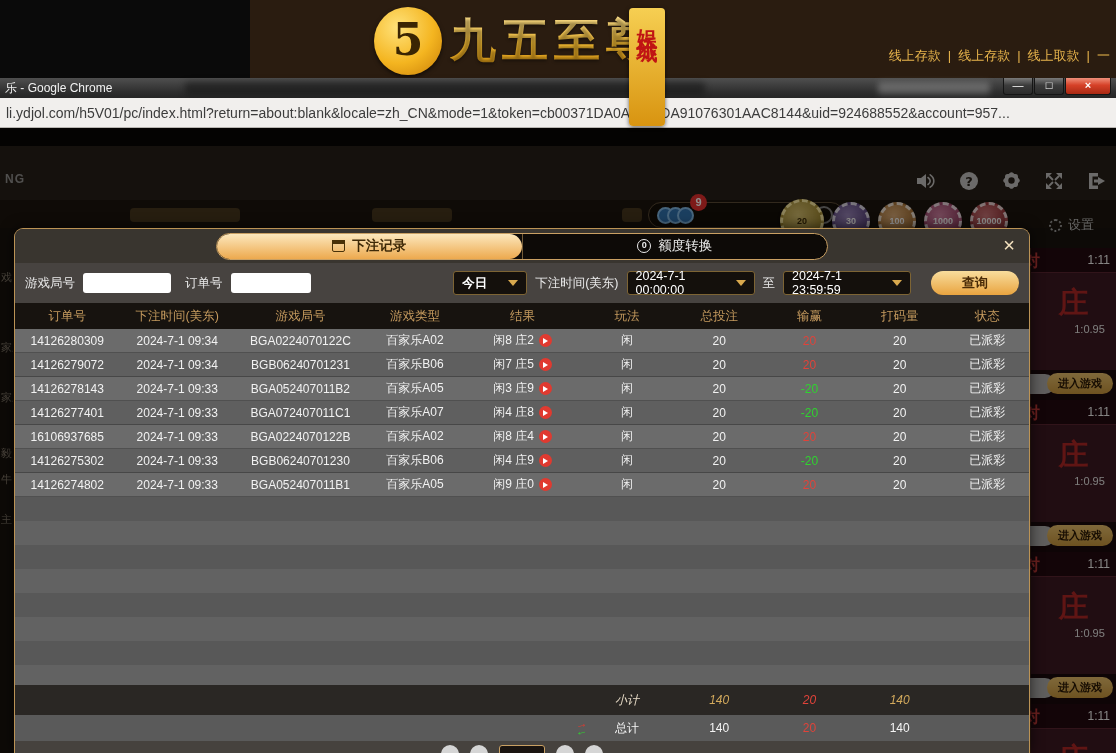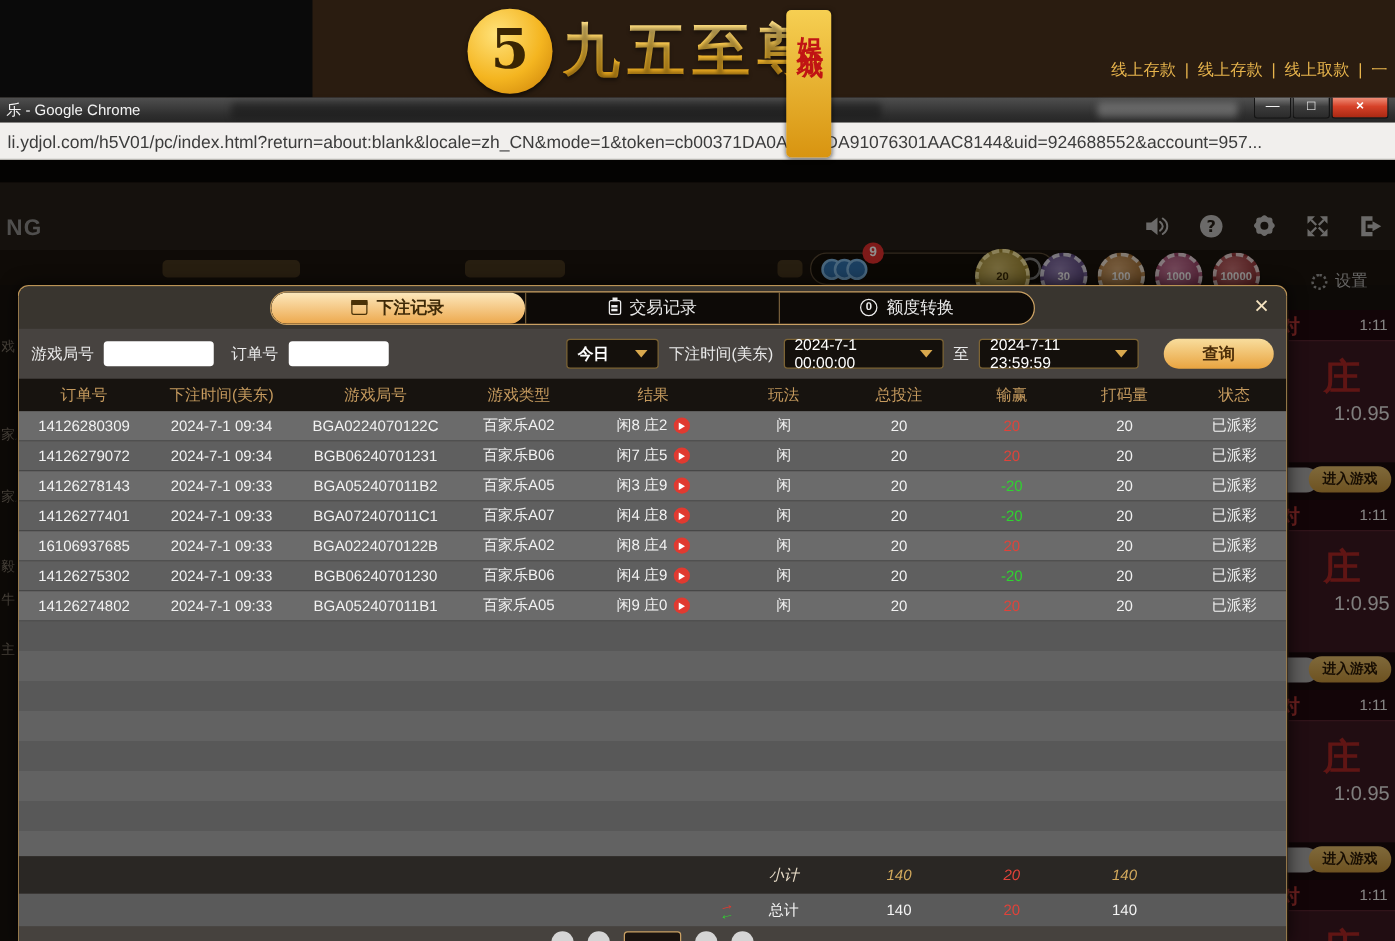--- a/index.html
+++ b/index.html
@@ -29,21 +29,21 @@
   .win-btn.close { width:46px; background:linear-gradient(#f0907a,#d64128 45%,#a92913); font-weight:bold; }
 
   
   .urlbar { position:absolute; top:98px; left:0; width:1116px; height:30px; background:#f1efed; border-bottom:1px solid #b9b6b2; }
   .urlbar span { display:block; line-height:30px; font-size:14px; color:#3c3c3c; padding-left:6px; white-space:nowrap; }
 
   
   .game { position:absolute; top:128px; left:0; width:1116px; height:625px; background:#13100c; overflow:hidden; }
   .g-blackstrip { position:absolute; top:0; left:0; width:100%; height:18px; background:#020202; }
   .g-top { position:absolute; top:18px; left:0; width:100%; height:54px; background:#221d16; }
-  .g-logo-frag { position:absolute; left:5px; top:44px; font-size:18px; font-weight:bold; color:#8d8d8d; letter-spacing:1px; }
+  .g-logo-frag { position:absolute; left:5px; top:44px; font-size:12px; font-weight:bold; color:#8d8d8d; letter-spacing:1px; }
   .g-icons { position:absolute; right:8px; top:42px; display:flex; gap:22px; align-items:center; }
   .g-icons .gi { cursor:pointer; opacity:.92; }
   .g-nav { position:absolute; top:72px; left:0; width:100%; height:28px; background:#17120c; }
   .navblob { position:absolute; top:8px; height:14px; border-radius:4px; background:rgba(150,115,60,.35); }
   .chip-rack { position:absolute; left:648px; top:74px; width:196px; height:26px; border:1px solid #564733; border-radius:13px; background:rgba(0,0,0,.35); }
   .bluechip { position:absolute; top:4px; width:17px; height:17px; border-radius:50%; background:#2d6fae; border:2px solid #7db4e0; }
   .graychip { position:absolute; right:10px; top:3px; width:18px; height:18px; border-radius:50%; border:2px solid #7d7d7d; }
   .count-badge { position:absolute; left:690px; top:66px; width:17px; height:17px; border-radius:50%; background:#e02c2c; color:#fff; font-size:11px; font-weight:bold; text-align:center; line-height:17px; z-index:2; }
   .chips-row { position:absolute; left:780px; top:74px; display:flex; gap:8px; align-items:flex-start; }
   .vchip { width:38px; height:38px; border-radius:50%; border:3px dashed rgba(255,255,255,.75); color:#fff; font-size:9px; font-weight:bold; display:flex; align-items:center; justify-content:center; cursor:pointer; box-shadow:0 2px 3px rgba(0,0,0,.5); }
@@ -55,21 +55,21 @@
   .left-frags span { position:absolute; left:1px; font-size:11px; color:#9a8f80; opacity:.8; width:12px; overflow:hidden; white-space:nowrap; }
 
   
   .side-panel { position:absolute; right:0; top:120px; width:86px; bottom:0; overflow:hidden; }
   .odds-card { width:86px; height:152px; border-left:1px solid #4a2a18; background:#1c0c12; }
   .oc-head { height:24px; background:#1e070e; position:relative; }
   .oc-head .pair { position:absolute; left:-7px; top:3px; font-size:16px; font-weight:bold; color:#c03838; }
   .oc-head .timer { position:absolute; right:6px; top:5px; font-size:12px; color:#eee; }
   .oc-body { height:98px; background:#371520; text-align:center; border-top:1px solid #55222f; }
   .oc-body .mainbet { margin-top:14px; font-size:30px; font-weight:bold; color:#aa2424; line-height:32px; }
-  .oc-body .odds { margin-top:4px; font-size:16px; color:#e2e2e2;padding-left:32px; }
+  .oc-body .odds { margin-top:4px; font-size:11px; color:#e2e2e2;padding-left:32px; }
   .oc-btns { height:30px; background:#14060a; position:relative; }
   .oc-btns .stub { position:absolute; left:-16px; top:4px; width:40px; height:20px; border-radius:10px; background:#a8a8a8; }
   .oc-btns .enter { position:absolute; right:3px; top:3px; width:66px; height:21px; border-radius:11px; background:linear-gradient(#e3bc6a,#c2923a); color:#241403; font-size:11px; font-weight:bold; text-align:center; line-height:21px; cursor:pointer; }
 
   .dim { position:absolute; inset:0; background:rgba(6,4,2,.45); z-index:5; }
 
   
   .modal { position:absolute; left:14px; top:100px; width:1016px; height:525px; z-index:10; border:1px solid #bb9355; border-bottom:none; border-radius:9px 9px 0 0; background:#45403c; display:flex; flex-direction:column; overflow:hidden; box-shadow:0 0 14px rgba(0,0,0,.65); }
   .tab-area { height:34px; background:#39352f; position:relative; display:flex; justify-content:center; align-items:center; flex:none; }
   .tab-group { width:612px; height:27px; border:1px solid #c9a063; border-radius:14px; background:#0d0a07; display:flex; overflow:hidden; }
@@ -282,24 +282,20 @@
     <div class="dim"></div>
 
     <div class="modal">
       <div class="tab-area">
         <div class="tab-group">
           <div class="tab active">
             <span class="ic-cal"></span>
             <span>下注记录</span>
           </div>
           <div class="tab">
-            <span class="ic-clip"></span>
-            <span>交易记录</span>
-          </div>
-          <div class="tab">
             <span class="ic-coin">0</span>
             <span>额度转换</span>
           </div>
         </div>
         <span class="modal-close">×</span>
       </div>
 
       <div class="filter-area">
         <span>游戏局号</span>
         <input class="f-input" type="text" value="" style="">
@@ -310,21 +306,21 @@
           <span>今日</span>
           <span class="caret"></span>
         </div>
         <span>下注时间(美东)</span>
         <div class="f-select sel-date">
           <span>2024-7-1 00:00:00</span>
           <span class="caret"></span>
         </div>
         <span>至</span>
         <div class="f-select sel-date">
-          <span>2024-7-11 23:59:59</span>
+          <span>2024-7-1 23:59:59</span>
           <span class="caret"></span>
         </div>
         <div class="btn-search">查询</div>
       </div>
 
       <div class="t-row t-head">
           <span class="c0">订单号</span>
           <span class="c1">下注时间(美东)</span>
           <span class="c2">游戏局号</span>
           <span class="c3">游戏类型</span>

